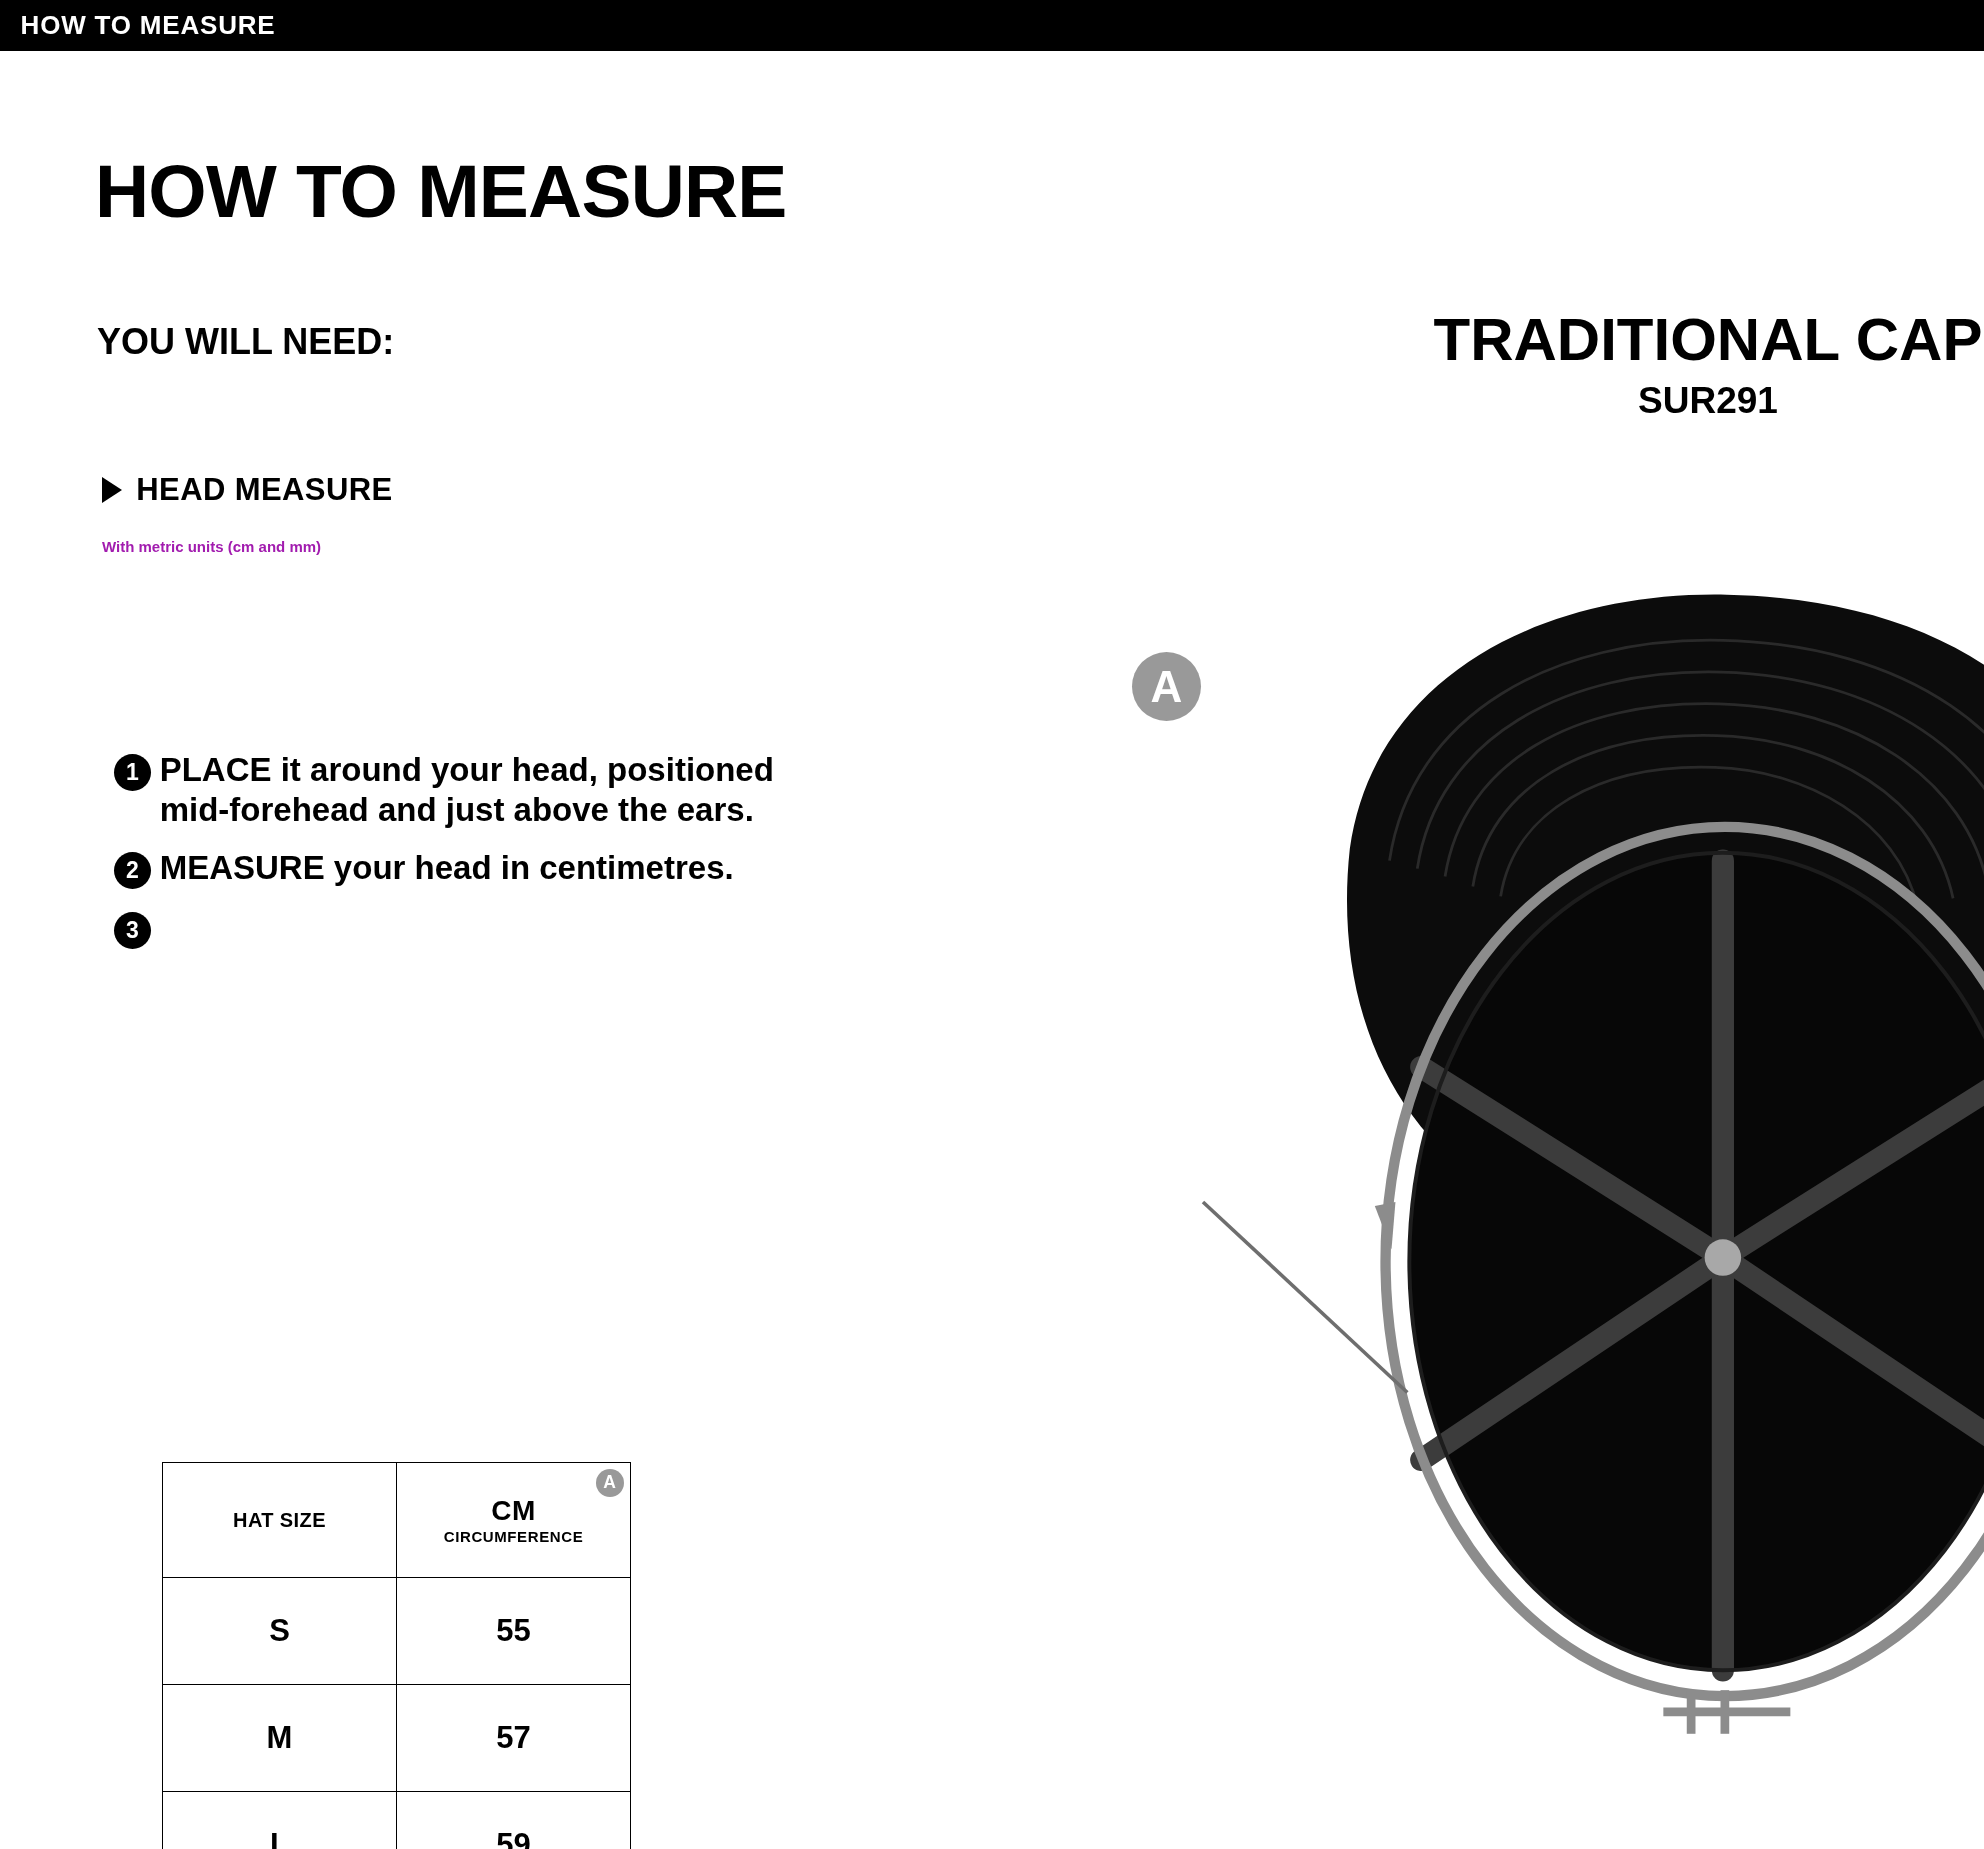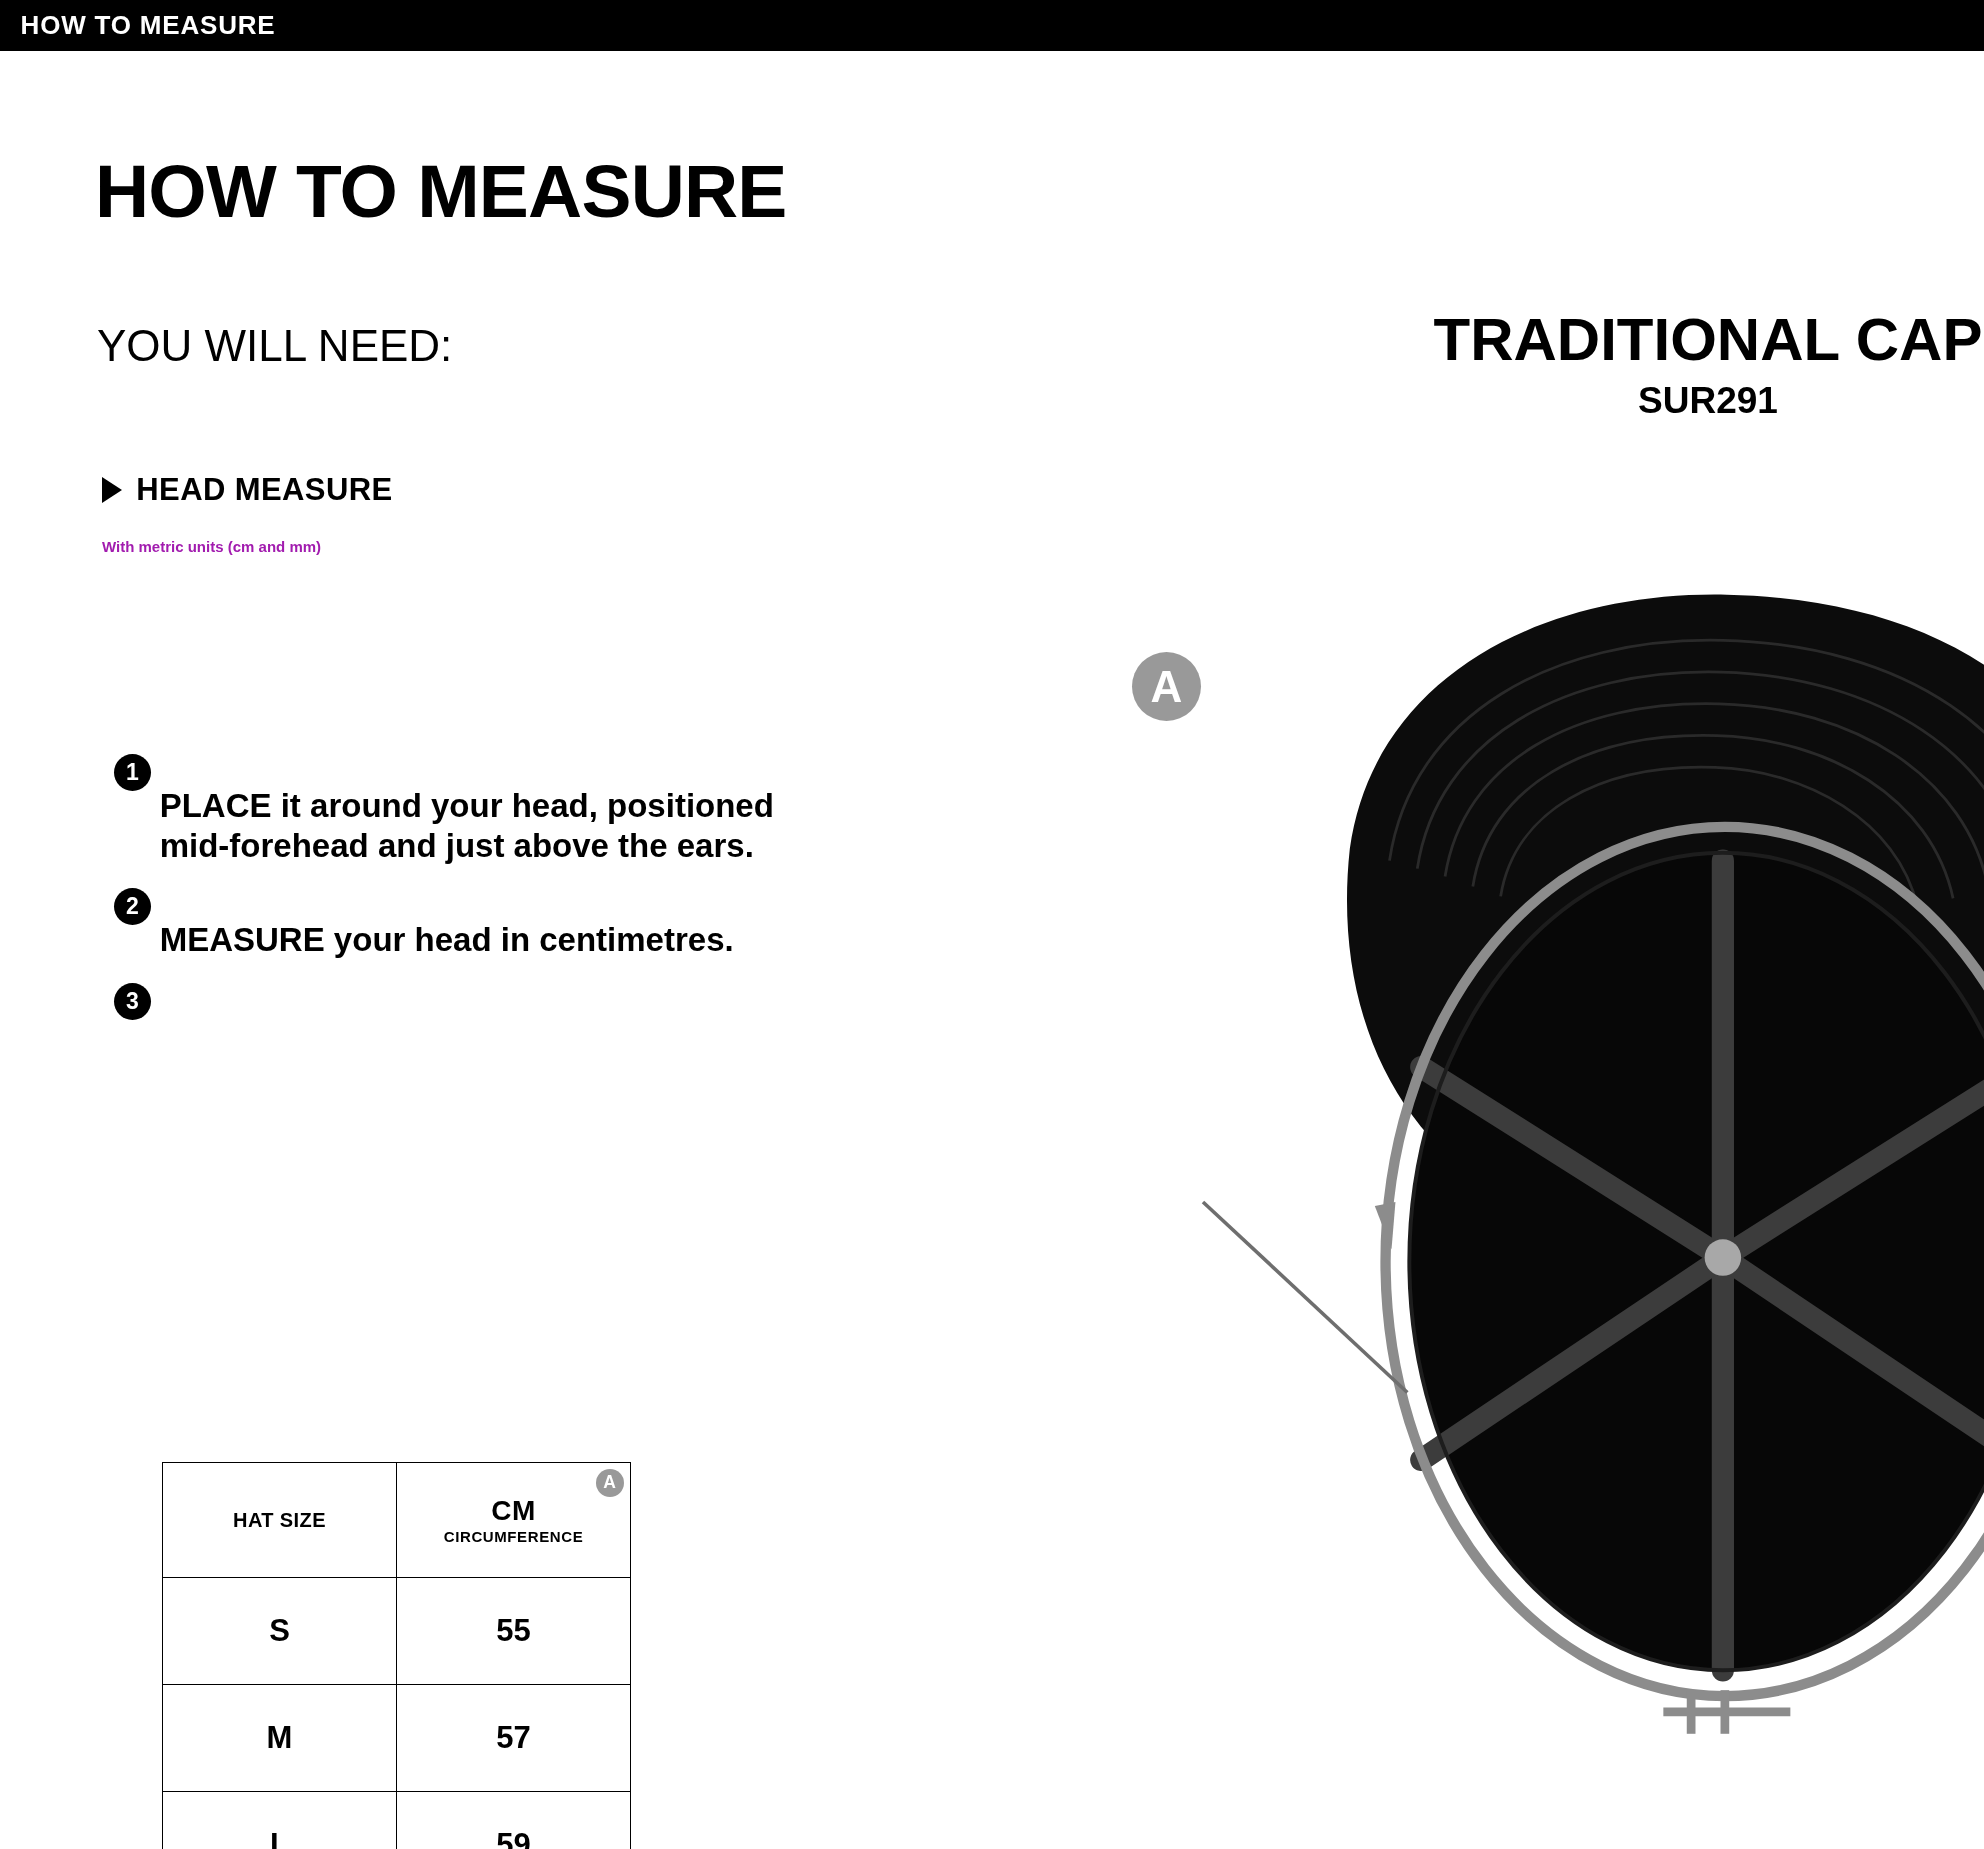--- a/index.html
+++ b/index.html
@@ -45,22 +45,22 @@
     font-size: 75px;
     font-weight: bold;
     letter-spacing: -0.8px;
     color: #000;
     white-space: nowrap;
   }
   .need-title {
     position: absolute;
     left: 97px;
     top: 270px;
-    font-size: 44px;
-    font-weight: normal;
+    font-size: 36px;
+    font-weight: bold;
     letter-spacing: 0px;
     color: #000;
   }
   .tape-row {
     position: absolute;
     left: 102px;
     top: 421px;
     display: flex;
     align-items: center;
   }
@@ -111,21 +111,20 @@
     justify-content: center;
     margin-right: 8.7px;
     margin-top: 4px;
   }
   .step-text {
     font-size: 33px;
     font-weight: bold;
     line-height: 1.2;
     color: #000;
     max-width: 667px;
-    margin-top: 36px;
   }
   .note {
     position: absolute;
     left: 171px;
     top: 1245px;
     font-size: 20px;
     font-weight: bold;
     line-height: 1.35;
     letter-spacing: 0.2px;
     color: #b3b3b3;

